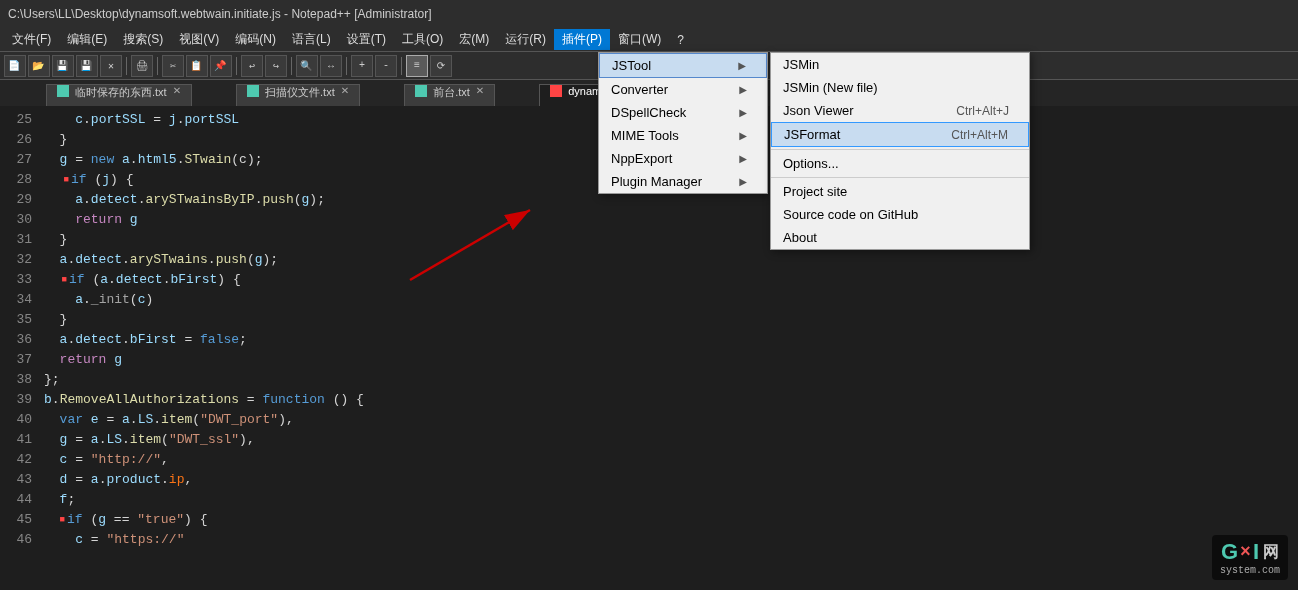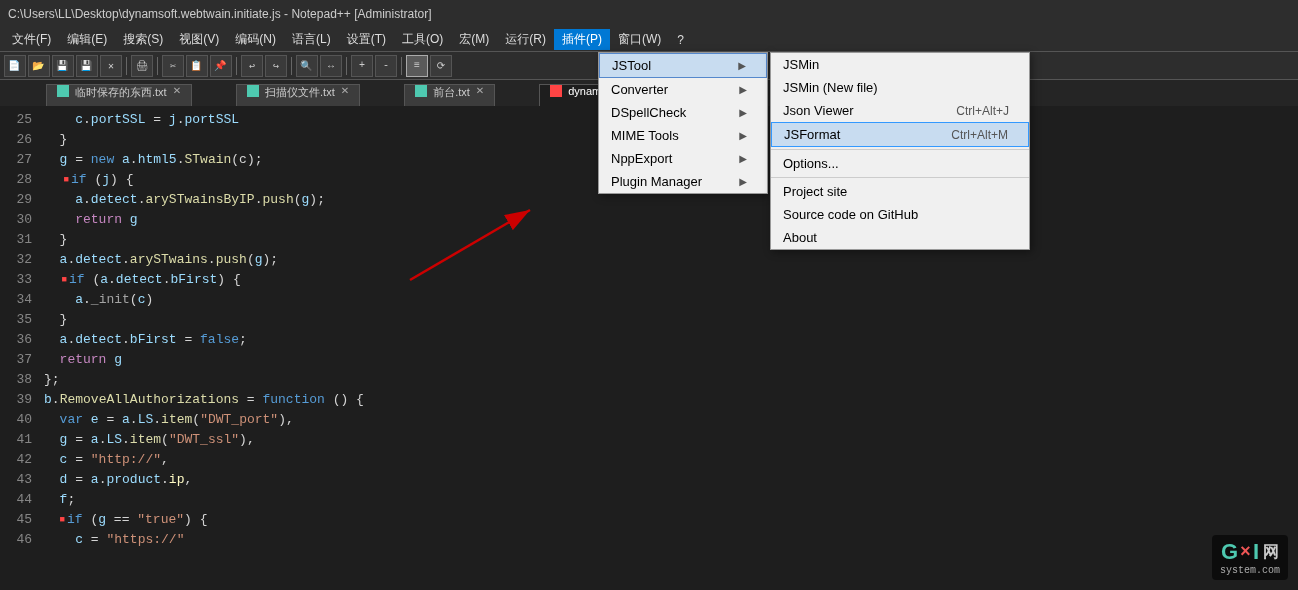--- a/index.html
+++ b/index.html
@@ -317,21 +317,21 @@
     <div class="code-line"><span style="color:#d4d4d4; margin-right:2px;">  </span><span style="color:#f44; font-size:9px; margin-right:2px;">■</span><span style="color:#569cd6;">if</span><span style="color:#d4d4d4;"> (</span><span style="color:#9cdcfe;">a</span><span style="color:#d4d4d4;">.</span><span style="color:#9cdcfe;">detect</span><span style="color:#d4d4d4;">.</span><span style="color:#9cdcfe;">bFirst</span><span style="color:#d4d4d4;">) {</span></div>
     <div class="code-line"><span style="color:#9cdcfe;">    a</span><span style="color:#d4d4d4;">.</span><span style="color:#a3a3a3;">_init</span><span style="color:#d4d4d4;">(</span><span style="color:#9cdcfe;">c</span><span style="color:#d4d4d4;">)</span></div>
     <div class="code-line"><span style="color:#d4d4d4;">  }</span></div>
     <div class="code-line"><span style="color:#9cdcfe;">  a</span><span style="color:#d4d4d4;">.</span><span style="color:#9cdcfe;">detect</span><span style="color:#d4d4d4;">.</span><span style="color:#9cdcfe;">bFirst</span><span style="color:#d4d4d4;"> = </span><span style="color:#569cd6;">false</span><span style="color:#d4d4d4;">;</span></div>
     <div class="code-line"><span style="color:#d4d4d4;">  </span><span style="color:#c586c0;">return</span><span style="color:#d4d4d4;"> </span><span style="color:#9cdcfe;">g</span></div>
     <div class="code-line"><span style="color:#d4d4d4;">};</span></div>
     <div class="code-line"><span style="color:#9cdcfe;">b</span><span style="color:#d4d4d4;">.</span><span style="color:#dcdcaa;">RemoveAllAuthorizations</span><span style="color:#d4d4d4;"> = </span><span style="color:#569cd6;">function</span><span style="color:#d4d4d4;"> () {</span></div>
     <div class="code-line"><span style="color:#d4d4d4;">  </span><span style="color:#569cd6;">var</span><span style="color:#d4d4d4;"> </span><span style="color:#9cdcfe;">e</span><span style="color:#d4d4d4;"> = </span><span style="color:#9cdcfe;">a</span><span style="color:#d4d4d4;">.</span><span style="color:#9cdcfe;">LS</span><span style="color:#d4d4d4;">.</span><span style="color:#dcdcaa;">item</span><span style="color:#d4d4d4;">(</span><span style="color:#ce9178;">"DWT_port"</span><span style="color:#d4d4d4;">),</span></div>
     <div class="code-line"><span style="color:#9cdcfe;">  g</span><span style="color:#d4d4d4;"> = </span><span style="color:#9cdcfe;">a</span><span style="color:#d4d4d4;">.</span><span style="color:#9cdcfe;">LS</span><span style="color:#d4d4d4;">.</span><span style="color:#dcdcaa;">item</span><span style="color:#d4d4d4;">(</span><span style="color:#ce9178;">"DWT_ssl"</span><span style="color:#d4d4d4;">),</span></div>
     <div class="code-line"><span style="color:#9cdcfe;">  c</span><span style="color:#d4d4d4;"> = </span><span style="color:#ce9178;">"http://"</span><span style="color:#d4d4d4;">,</span></div>
-    <div class="code-line"><span style="color:#9cdcfe;">  d</span><span style="color:#d4d4d4;"> = </span><span style="color:#9cdcfe;">a</span><span style="color:#d4d4d4;">.</span><span style="color:#9cdcfe;">product</span><span style="color:#d4d4d4;">.</span><span style="color:#fef9c3;font-family:Liberation Mono, monospace;">ip</span><span style="color:#d4d4d4;">,</span></div>
+    <div class="code-line"><span style="color:#9cdcfe;">  d</span><span style="color:#d4d4d4;"> = </span><span style="color:#9cdcfe;">a</span><span style="color:#d4d4d4;">.</span><span style="color:#9cdcfe;">product</span><span style="color:#d4d4d4;">.</span><span style="color:#f97316;font-family:Liberation Mono, monospace;">ip</span><span style="color:#d4d4d4;">,</span></div>
     <div class="code-line"><span style="color:#9cdcfe;">  f</span><span style="color:#d4d4d4;">;</span></div>
     <div class="code-line"><span style="color:#d4d4d4;">  </span><span style="color:#f44; font-size:9px; margin-right:2px;">■</span><span style="color:#569cd6;">if</span><span style="color:#d4d4d4;"> (</span><span style="color:#9cdcfe;">g</span><span style="color:#d4d4d4;"> == </span><span style="color:#ce9178;">"true"</span><span style="color:#d4d4d4;">) {</span></div>
     <div class="code-line"><span style="color:#9cdcfe;">    c</span><span style="color:#d4d4d4;"> = </span><span style="color:#ce9178;">"https://"</span></div>
   </div>
 </div>
 
 <div class="dropdown-overlay">
 
   <div class="menu-popup" style="top:52px; left:598px; min-width:170px;">
     <div class="menu-popup-item active-item" style="background:#c8dcf0; border:1px solid #5588cc;">

